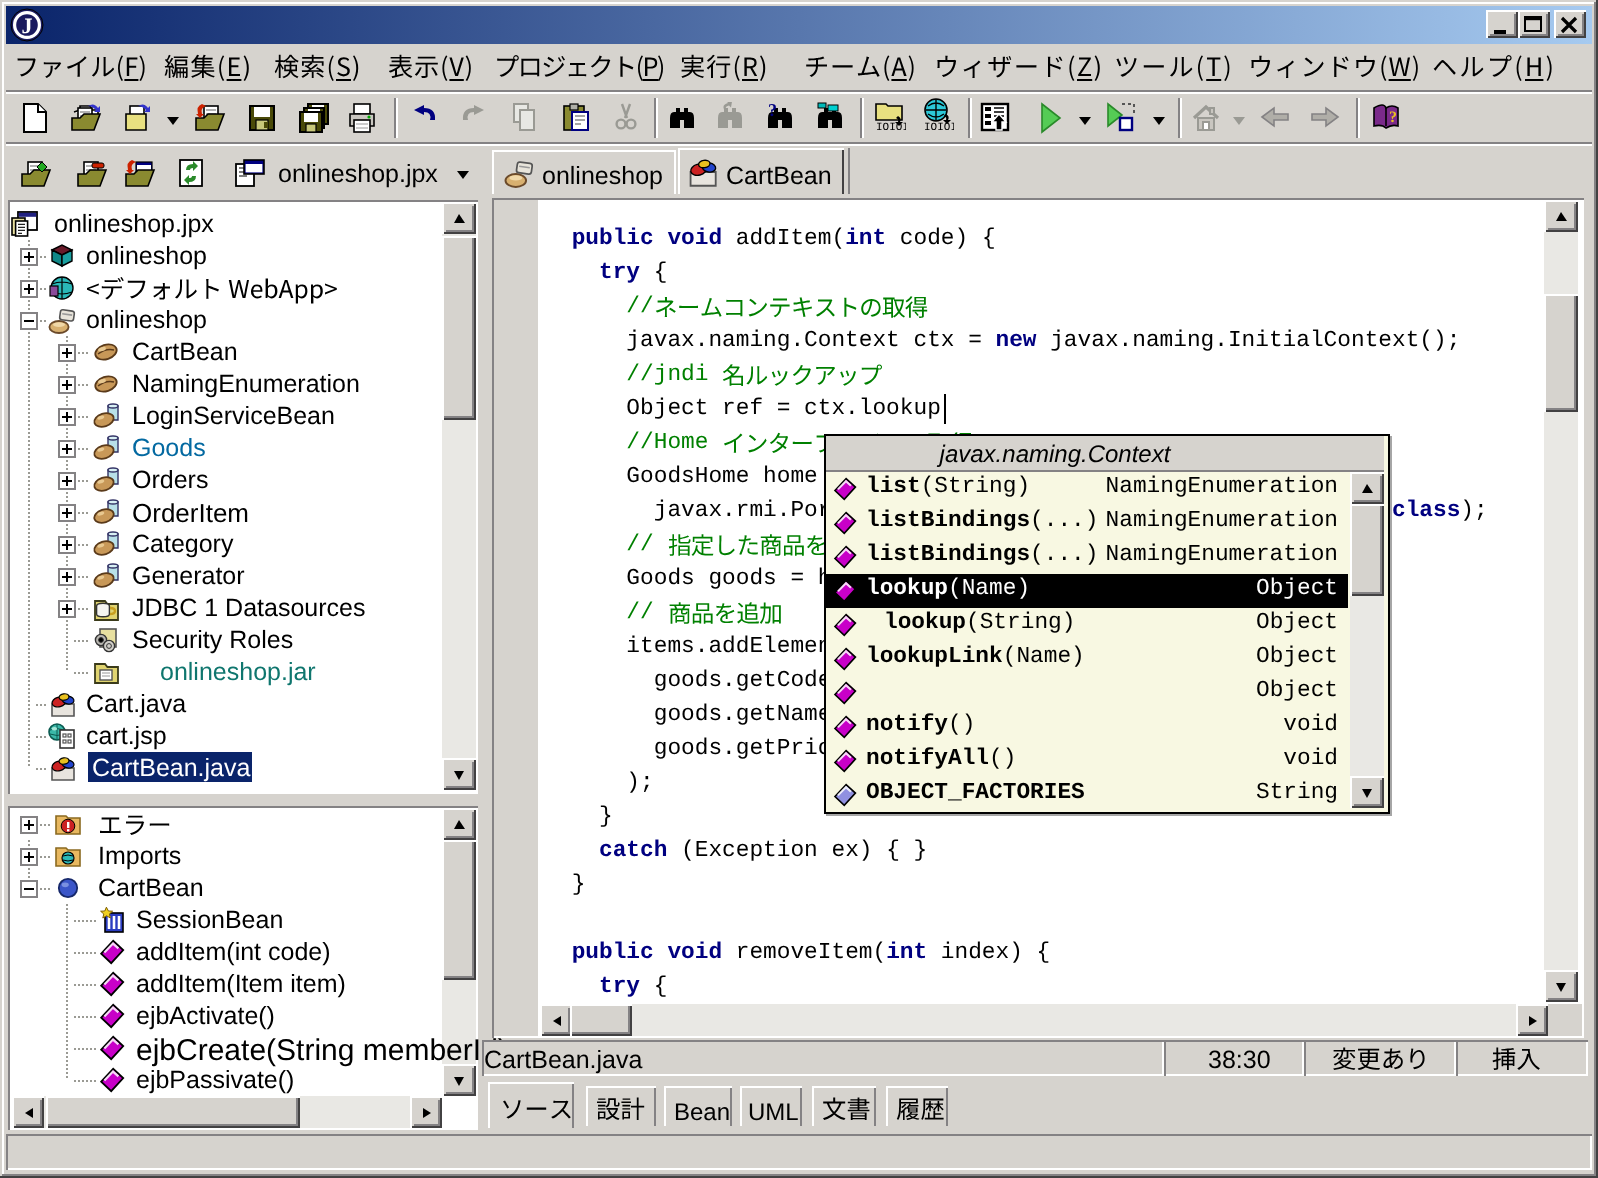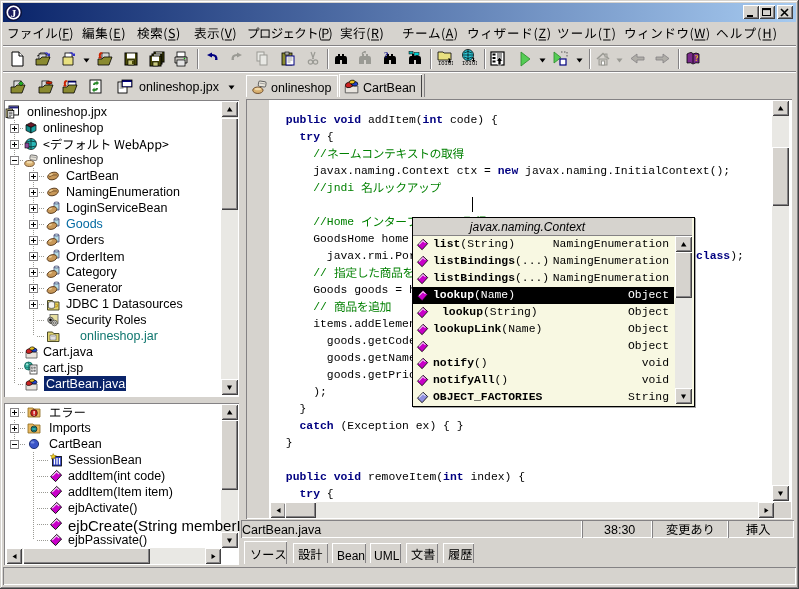--- a/index.html
+++ b/index.html
@@ -603,20 +603,21 @@
 <svg class="ab" style="left:49px;top:533px" width="14" height="14" viewBox="0 0 14 14">
       <path d="M1.6 7.8 L7.6 1.4 L12.6 6.0 L6.6 12.6 z" fill="#c800c8" stroke="#000" stroke-width="0.9"></path>
       <path d="M3.2 7.2 L7.5 2.8 L10.2 5.2" stroke="#ffffff" stroke-width="1.1" fill="none" opacity="0.85"></path>
     </svg>
 <div class="ab" style="left:68px;top:532.5px;font-size:12.5px;color:#000">ejbPassivate()</div>
 <div class="ab mono" style="left:258.5px;top:111.5px">    <b style="color:#000080">public</b> <b style="color:#000080">void</b> addItem(<b style="color:#000080">int</b> code) {</div>
     <div class="ab mono" style="left:258.5px;top:128.5px">      <b style="color:#000080">try</b> {</div>
     <div class="ab mono" style="left:258.5px;top:145.5px"><span style="color:#008000">        //</span></div>
     <div class="ab mono" style="left:258.5px;top:162.5px">        javax.naming.Context ctx = <b style="color:#000080">new</b> javax.naming.InitialContext();</div>
     <div class="ab mono" style="left:258.5px;top:179.5px"><span style="color:#008000">        //jndi</span></div>
+    <div class="ab mono" style="left:258.5px;top:196.5px">        Object ref = ctx.lookup</div>
     <div class="ab mono" style="left:258.5px;top:213.5px"><span style="color:#008000">        //Home</span></div>
     <div class="ab mono" style="left:258.5px;top:230.5px">        GoodsHome home = (GoodsHome)</div>
     <div class="ab mono" style="left:258.5px;top:247.5px">          javax.rmi.PortableRemoteObject.narrow(ref,  GoodsHome.<b style="color:#000080">class</b>);</div>
     <div class="ab mono" style="left:258.5px;top:264.5px"><span style="color:#008000">        //</span></div>
     <div class="ab mono" style="left:258.5px;top:281.5px">        Goods goods = home.findByPrimary</div>
     <div class="ab mono" style="left:258.5px;top:298.5px"><span style="color:#008000">        //</span></div>
     <div class="ab mono" style="left:258.5px;top:315.5px">        items.addElement(<b style="color:#000080">new</b> Item(</div>
     <div class="ab mono" style="left:258.5px;top:332.5px">          goods.getCode(),</div>
     <div class="ab mono" style="left:258.5px;top:349.5px">          goods.getName(),</div>
     <div class="ab mono" style="left:258.5px;top:366.5px">          goods.getPrice()</div>

